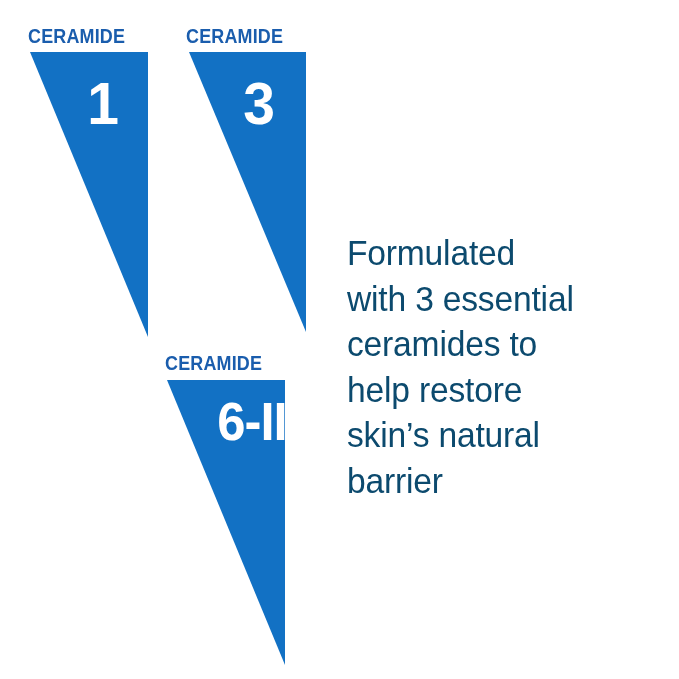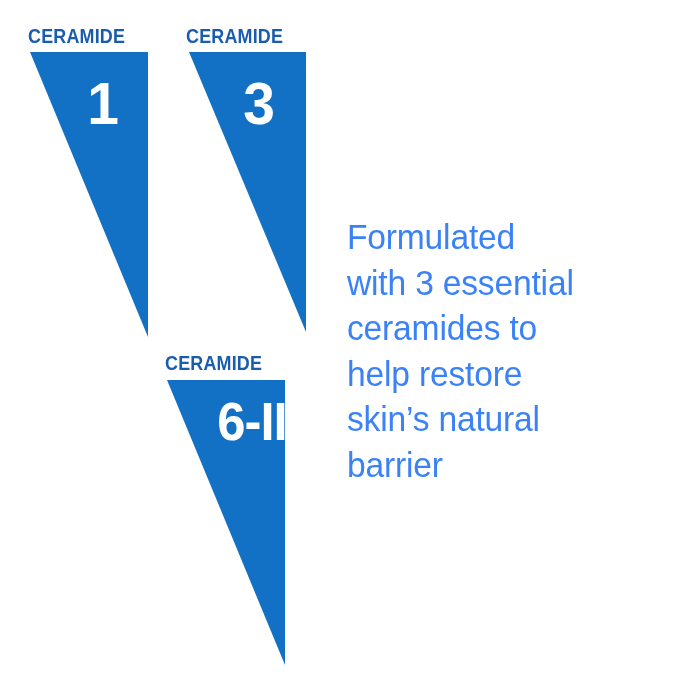--- a/index.html
+++ b/index.html
@@ -84,23 +84,23 @@
     font-size: 54px;
     letter-spacing: -1px;
     transform: scaleX(0.94);
     transform-origin: center center;
   }
 
   
   #claim-text {
     position: absolute;
     left: 347px;
-    top: 214px;
+    top: 230px;
     width: 300px;
-    color: #3b82f6;
+    color: #0c4a6e;
     font-family: "Liberation Sans", sans-serif;
     font-weight: 300;
     font-size: 35px;
     line-height: 45.5px;
     letter-spacing: -0.2px;
     -webkit-font-smoothing: antialiased;
   }
   #claim-text .claim-line {
     display: block;
     white-space: nowrap;

